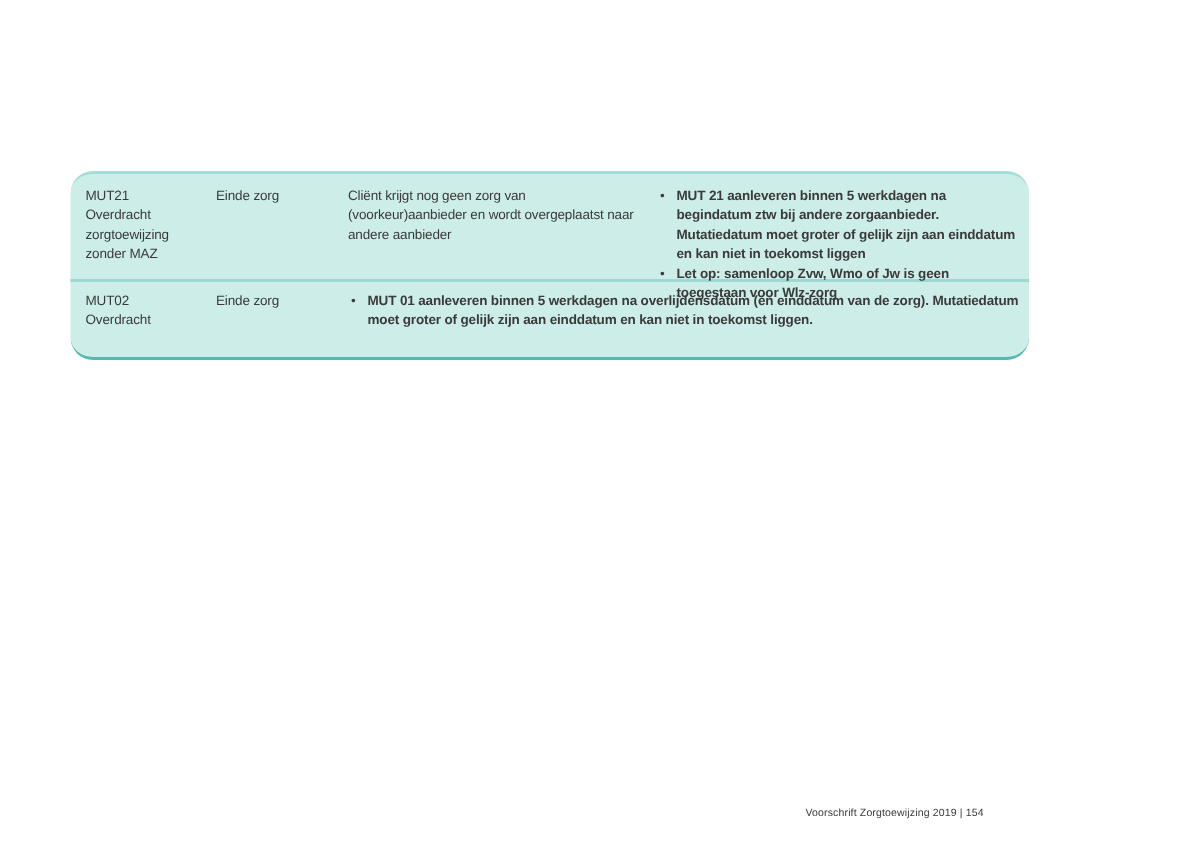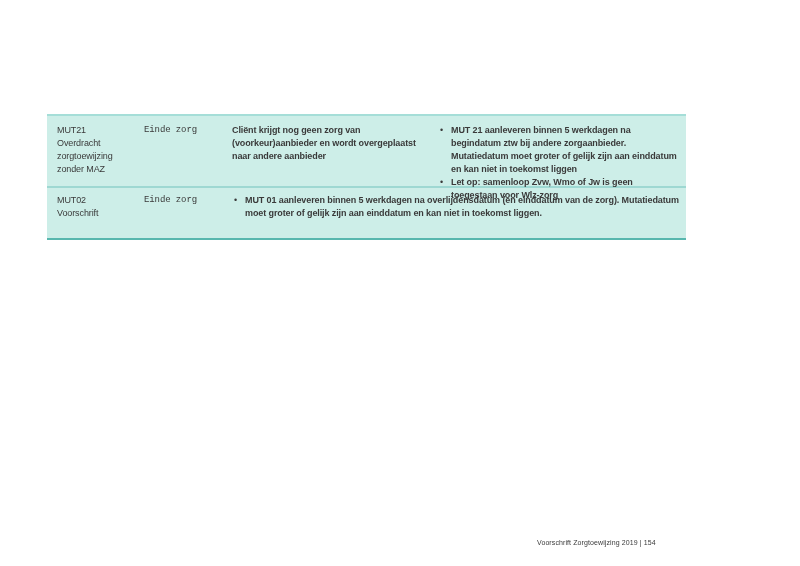--- a/index.html
+++ b/index.html
@@ -20,43 +20,43 @@
     left: 47px;
     top: 114px;
     width: 639px;
     border-top: 2px solid #a5ded8;
     border-bottom: 2px solid #58b7ae;
     background: #cdeee8;
     color: #3a3a3a;
     font-size: 9px;
     line-height: 13px;
     letter-spacing: -0.1px;
+    border-radius: 15px;
   }
   .row {
     display: flex;
     box-sizing: border-box;
   }
   .row1 { height: 70px; }
   .row2 { height: 52px; border-top: 2px solid #9ed8d2; }
   .cell {
     box-sizing: border-box;
   }
   .row1 .cell { padding-top: 8px; }
   .row2 .cell { padding-top: 6px; }
   .c1 {
     width: 97px;
     padding-left: 10px;
     padding-right: 4px;
     white-space: pre-line;
   }
-  .c2 { width: 88px; font-family: Liberation Mono, monospace; }
+  .c2 { width: 88px; }
   .c3 {
     width: 206px;
     padding-right: 10px;
-    font-weight: bold;
   }
   .c4 {
     flex: 1;
     padding-right: 6px;
   }
   .blist {
     margin: 0;
     padding: 0;
     list-style: none;
   }
@@ -101,21 +101,21 @@
           <li class="bitem">
             <span class="bl">•</span>
             <span class="bt">Let op: samenloop Zvw, Wmo of Jw is geen toegestaan voor Wlz-zorg</span>
           </li>
         </ul>
       </div>
     </div>
 
     <div class="row row2">
       <div class="cell c1">MUT02
-Voorschrift</div>
+Overdracht</div>
       <div class="cell c2">Einde zorg</div>
       <div class="cell c4">
         <ul class="blist">
           <li class="bitem">
             <span class="bl">•</span>
             <span class="bt">MUT 01 aanleveren binnen 5 werkdagen na overlijdensdatum (en einddatum van de zorg). Mutatiedatum moet groter of gelijk zijn aan einddatum en kan niet in toekomst liggen.</span>
           </li>
         </ul>
       </div>
     </div>

